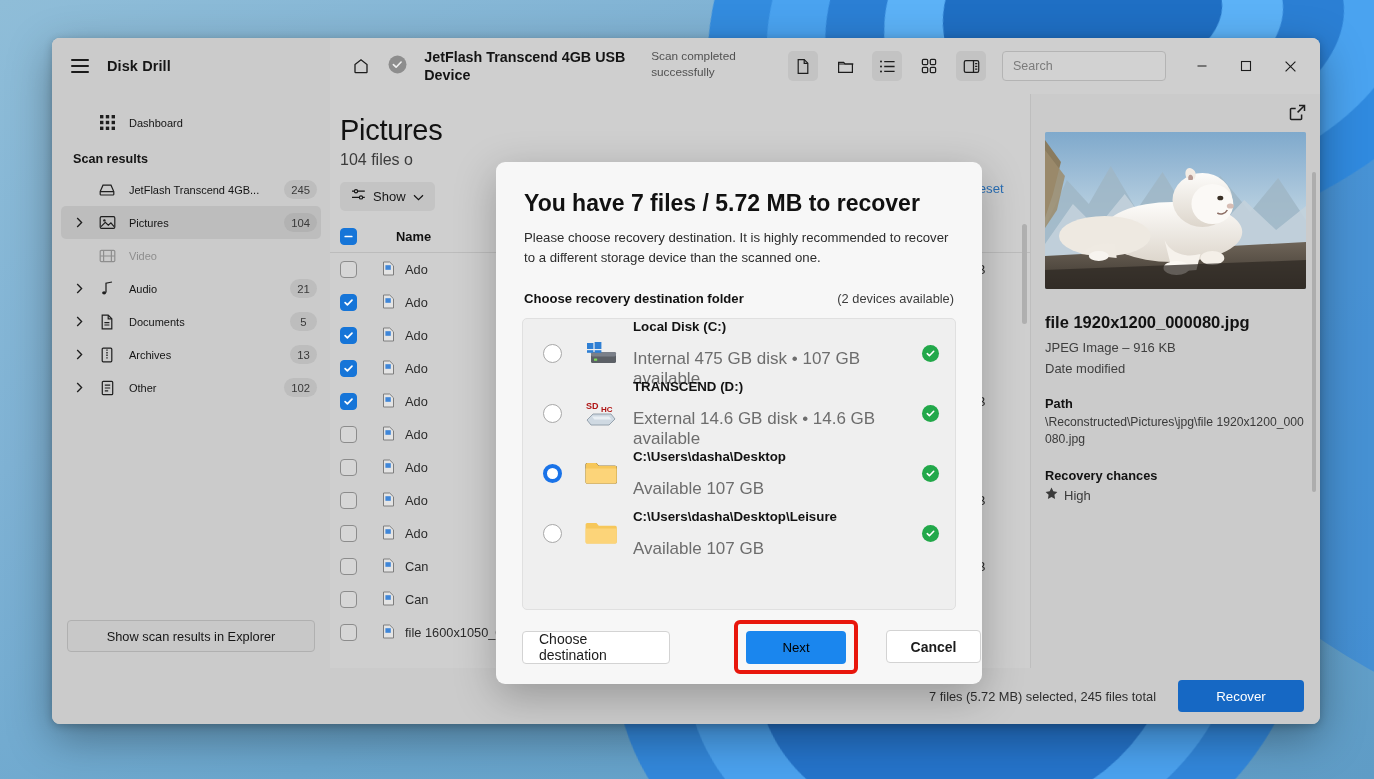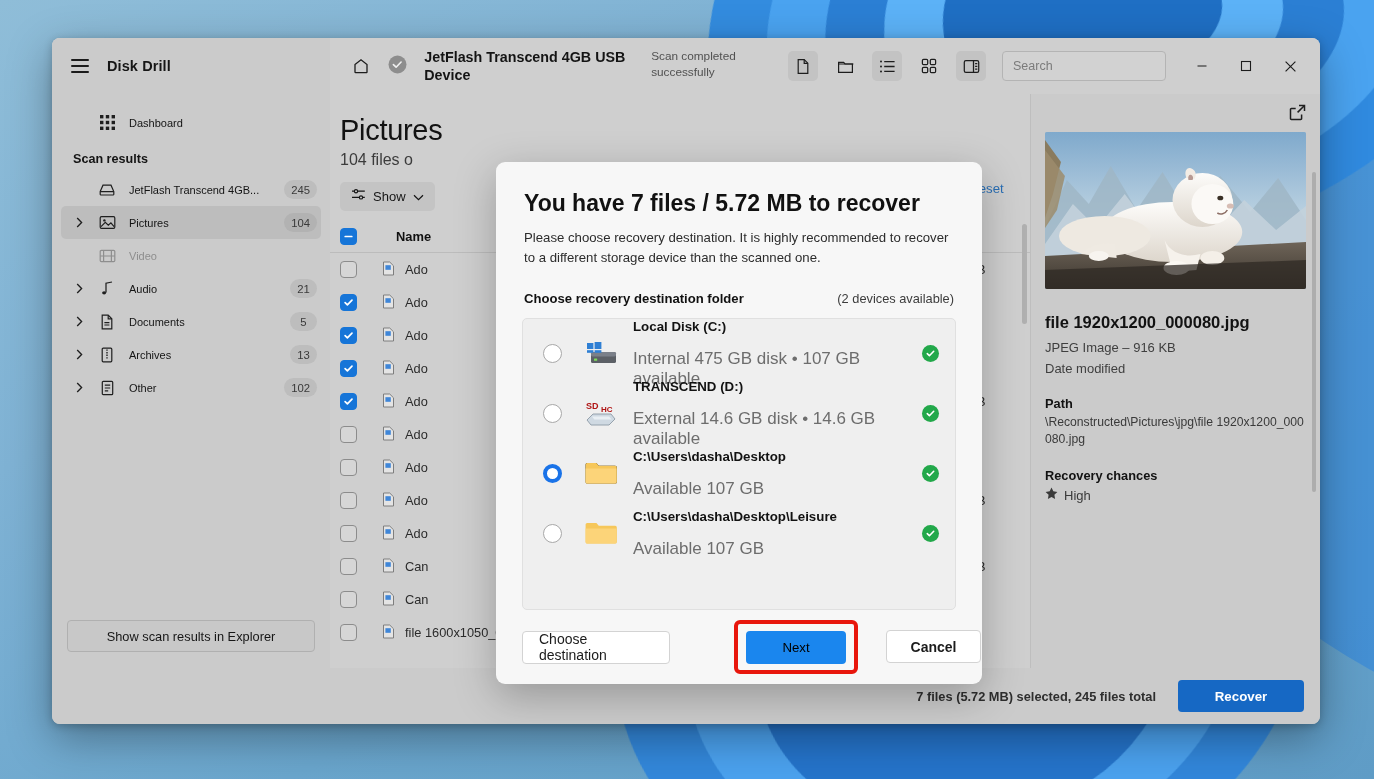--- a/index.html
+++ b/index.html
@@ -146,21 +146,21 @@
   #preview-meta { margin-top:22px; }
   #pv-title { font-size:16.5px; font-weight:700; color:#121212; line-height:22px;}
   #pv-sub { font-size:13px; color:#3f3f3f; margin-top:7px;}
   #pv-date { font-size:13px; color:#3f3f3f; margin-top:6px;}
   .pv-h { font-size:12.8px; font-weight:700; color:#121212; margin-top:20px;}
   .pv-v { font-size:12.2px; color:#3a3a3a; line-height:17px; margin-top:3px; word-break:break-all;}
   #pv-chance { display:flex; align-items:center; gap:6px; font-size:13px; color:#3a3a3a; margin-top:4px;}
   #pv-scroll { position:absolute; right:4px; top:78px; width:4px; height:320px; border-radius:2px; background:#adadad;}
 
   
-  #statusbar { height:56px; flex:0 0 56px; background:#cbcbcb; display:flex; align-items:center; padding:0 16px 0 0;font-weight:bold;}
+  #statusbar { height:56px; flex:0 0 56px; background:#cbcbcb; display:flex; align-items:center; padding:0 16px 0 0;}
   #status-text { margin-left:auto; font-size:12.8px; color:#2e2e2e; }
   #recover-btn {
     margin-left:22px; width:126px; height:32px; background:#1668c4; color:#fff; border-radius:4px;
     display:flex; align-items:center; justify-content:center; font-size:13.3px; cursor:pointer;
   }
 
   
   #modal {
     position:absolute; left:444px; top:124px; width:486px; height:522px;
     background:#f7f7f7; border-radius:9px; box-shadow:0 12px 42px rgba(0,0,0,.26);

